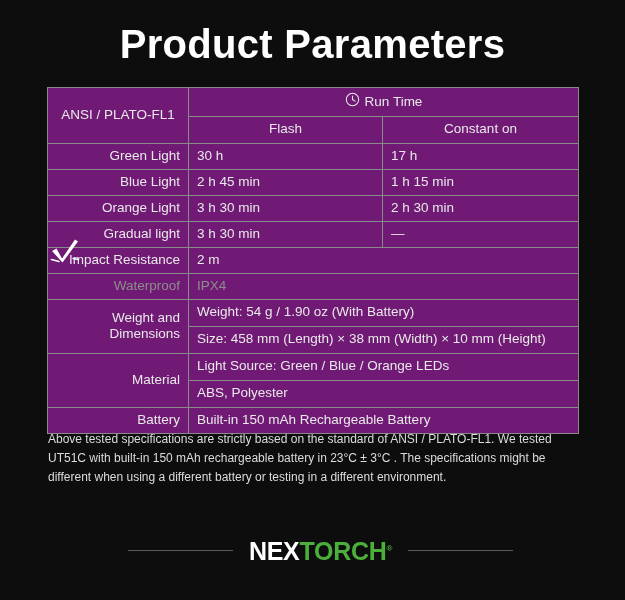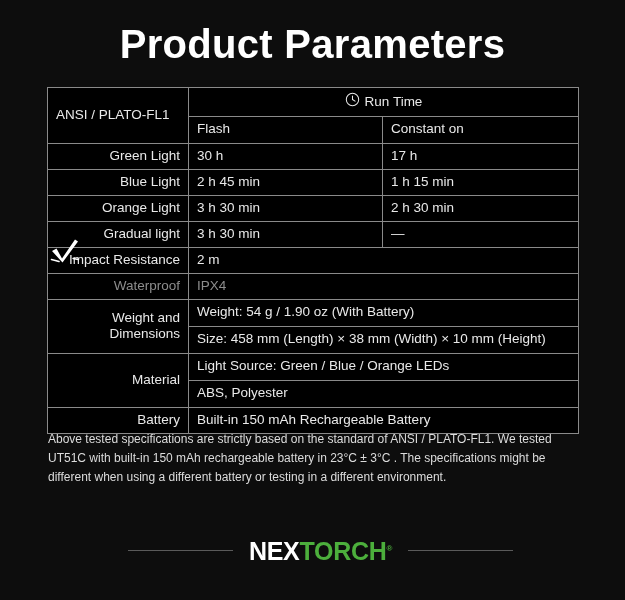--- a/index.html
+++ b/index.html
@@ -45,40 +45,41 @@
     background: #171717;
     table-layout: fixed;
   }
 
   .spec-table td, .spec-table th {
     border: 1px solid #8a8a8a;
     color: #e9e9e9;
     font-size: 13.5px;
     font-weight: normal;
     padding: 4px 8px;
-    background: #000000;
+    background: #701a75;
     line-height: 1.25;
   }
 
   .col-label  { width: 141px; text-align: center; }
   .col-flash  { width: 194px; text-align: center; }
   .col-const  { width: 196px; text-align: center; }
 
   .h-runtime {
     text-align: center;
     height: 27px;
     font-size: 13.5px;
   }
 
   .h-ansi {
-    text-align: left;
+    text-align: center;
     font-size: 13.5px;
   }
 
   .h-sub {
+    text-align: center;
     height: 27px;
   }
 
   .row-cell { height: 26px; }
 
   .label-cell { text-align: right; }
 
   .value-left {
     text-align: left;
     padding-left: 11px;

